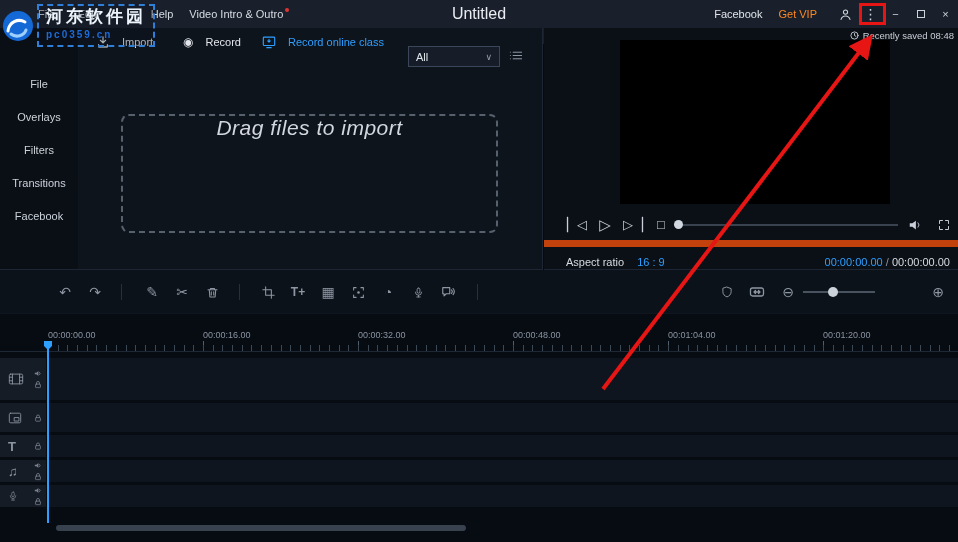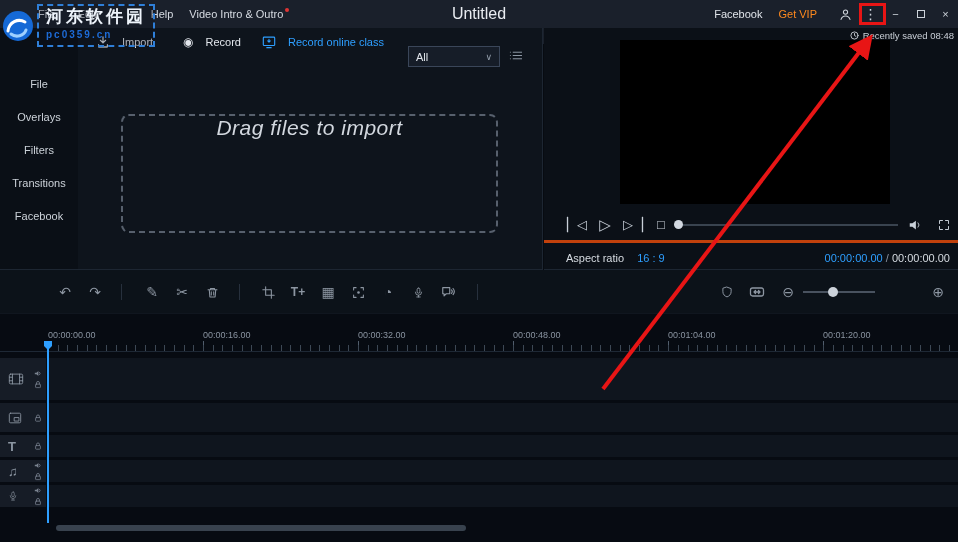--- a/index.html
+++ b/index.html
@@ -43,21 +43,21 @@
 .dropzone span{font-size:21px;font-style:italic;color:#d3d8df;letter-spacing:.5px}
 
 
 .preview-panel{position:absolute;left:544px;top:28px;width:414px;height:242px;background:#0b1017;border-bottom:1px solid #1d2632}
 .video{position:absolute;left:76px;top:12px;width:270px;height:164px;background:#000}
 .pcontrols{position:absolute;left:0;right:0;top:182px;height:30px}
 .pc{position:absolute;top:0;width:22px;height:30px;line-height:30px;text-align:center;color:#c9d0d9;font-size:13px}
 .pcsvg{display:flex;align-items:center;justify-content:center}
 .seek{position:absolute;left:134px;top:14px;width:220px;height:2px;background:#39434f}
 .seek-h{position:absolute;left:130px;top:10px;width:9px;height:9px;border-radius:50%;background:#d2d8e0}
-.aspect{position:absolute;left:0;right:0;top:212px;height:30px;line-height:30px;border-top:3px solid #c2410c;font-size:11px}
+.aspect{position:absolute;left:0;right:0;top:212px;height:30px;line-height:30px;border-top:7px solid #c2410c;font-size:11px}
 .al{margin-left:22px;color:#d6dbe1}
 .av{margin-left:10px}
 .timegrp{position:absolute;right:8px;top:0}
 .tsep{color:#8a93a0}
 .ttot{color:#d6dbe1}
 
 
 .etb{position:absolute;left:0;top:270px;width:958px;height:44px;background:#0c1219;border-bottom:1px solid #10161f}
 .ti{position:absolute;top:0;width:26px;height:44px;line-height:44px;text-align:center;color:#8d96a2;font-size:14px}
 .tif{display:flex;align-items:center;justify-content:center}

